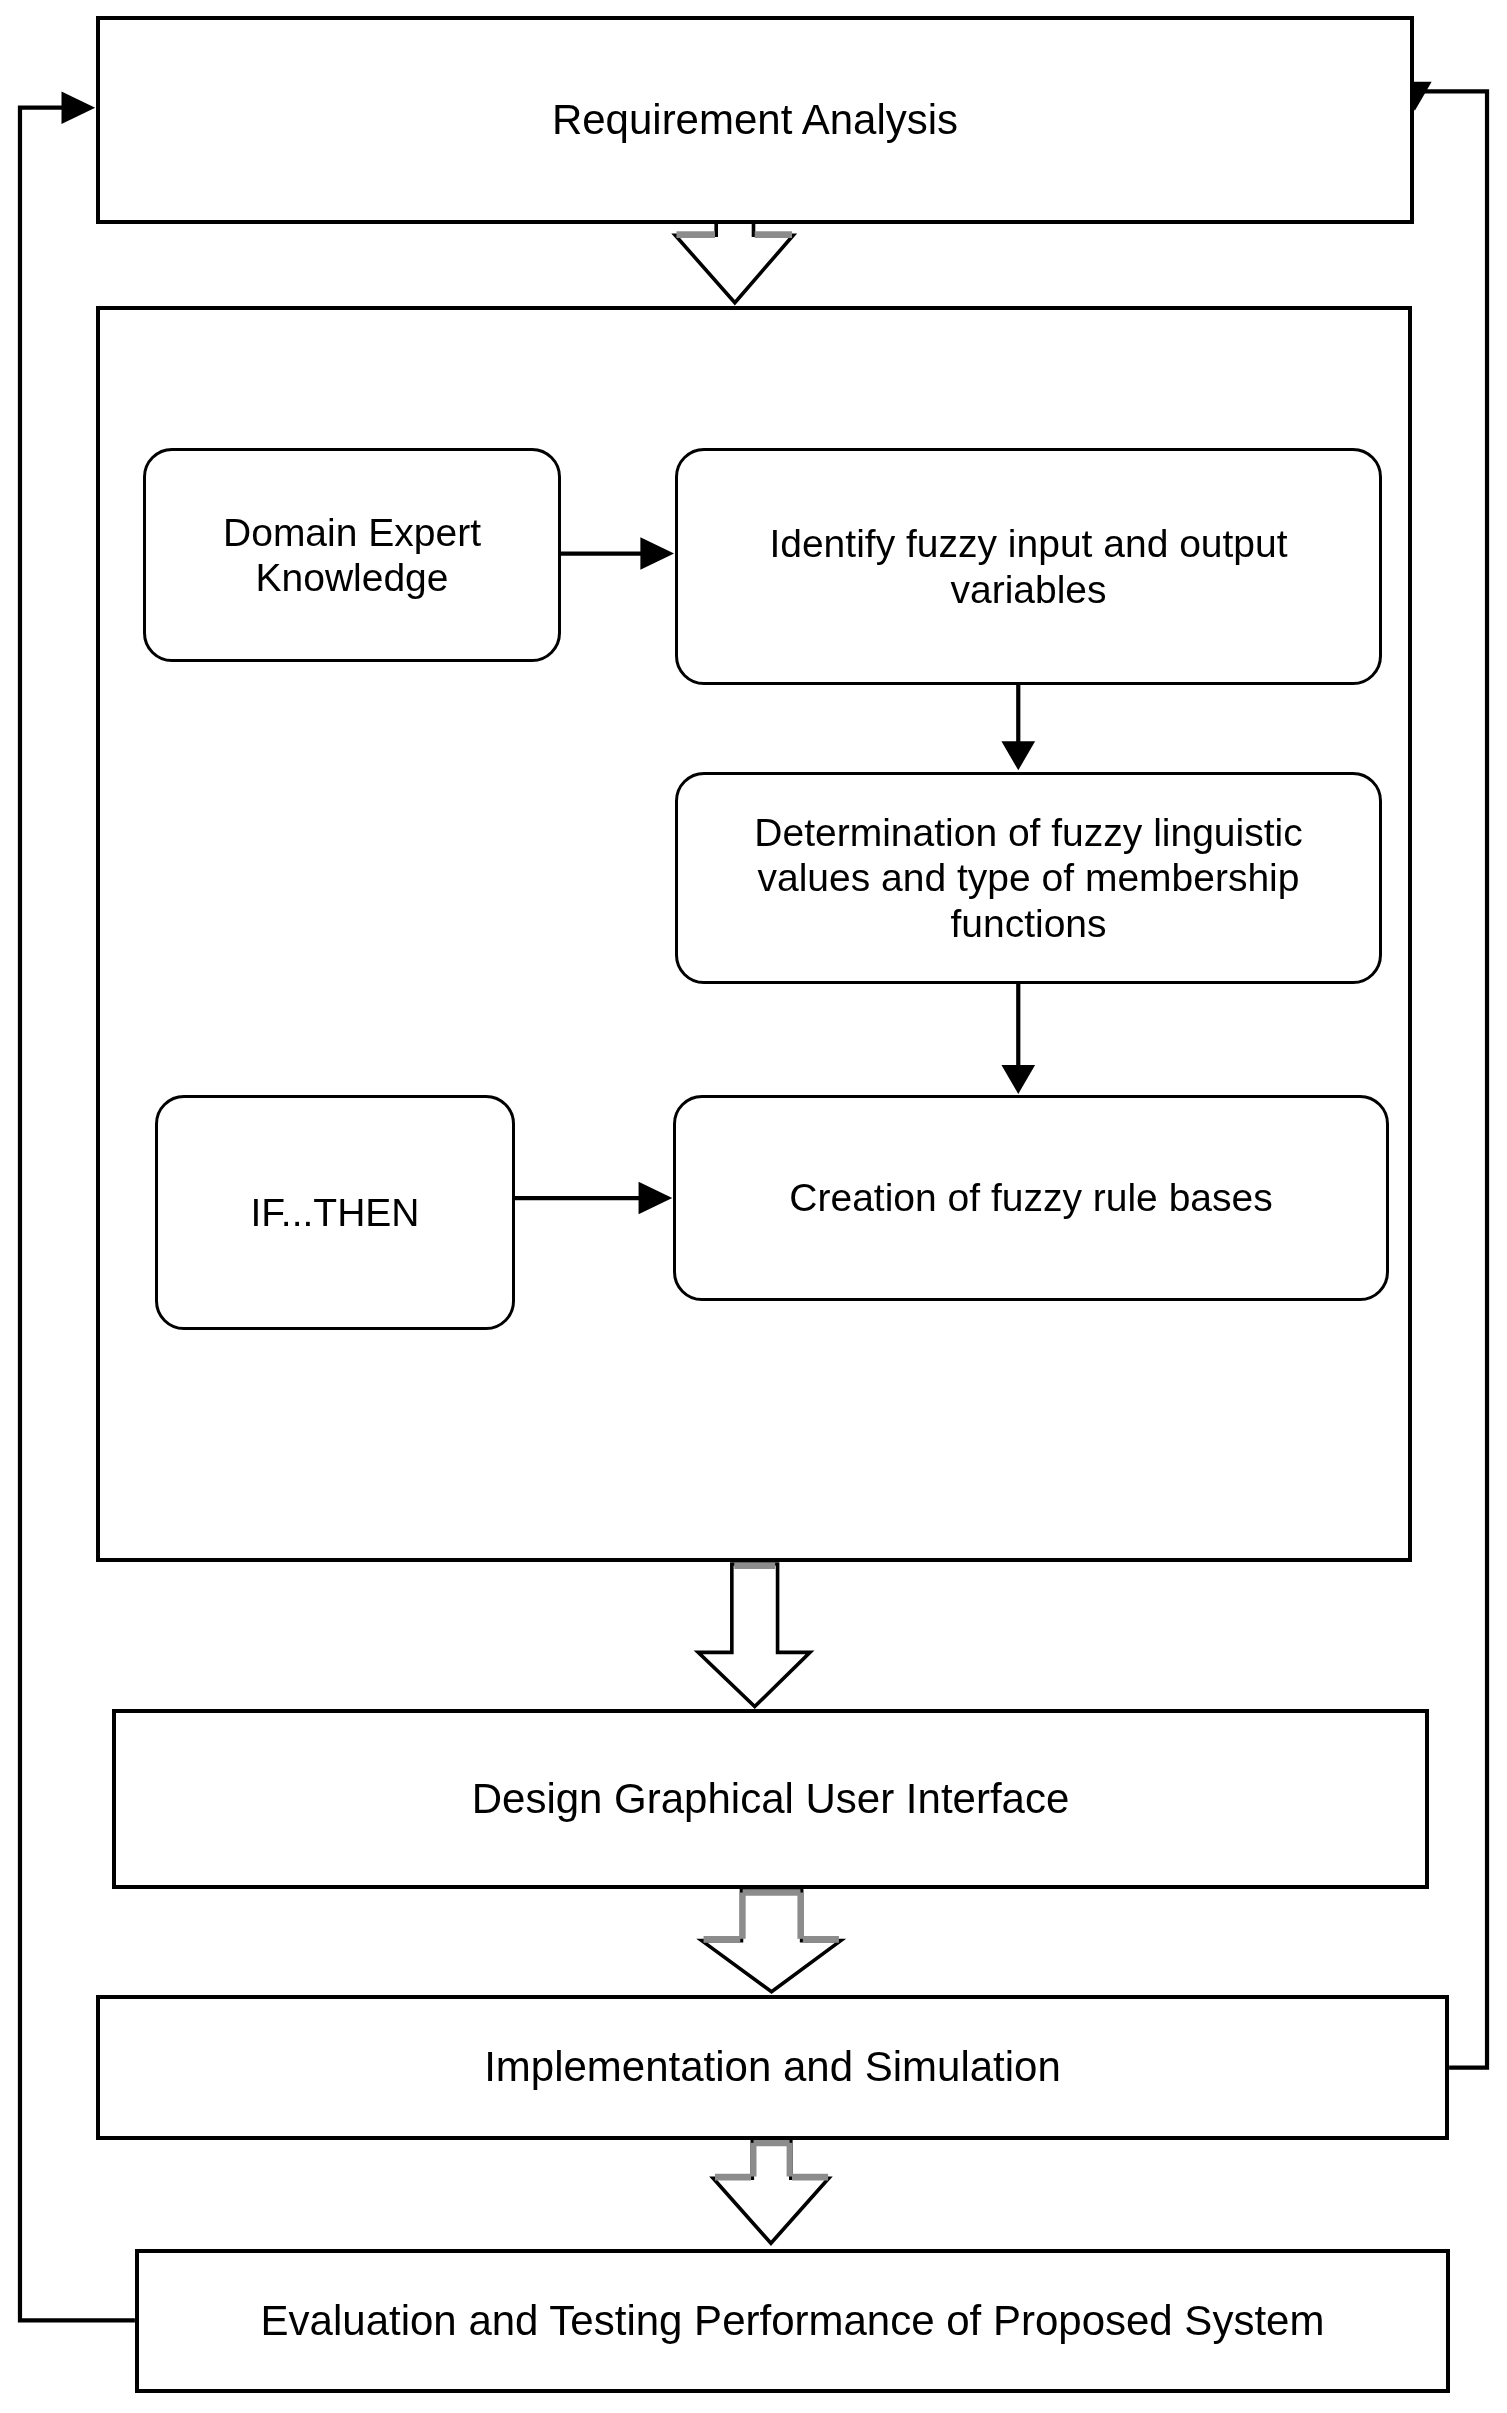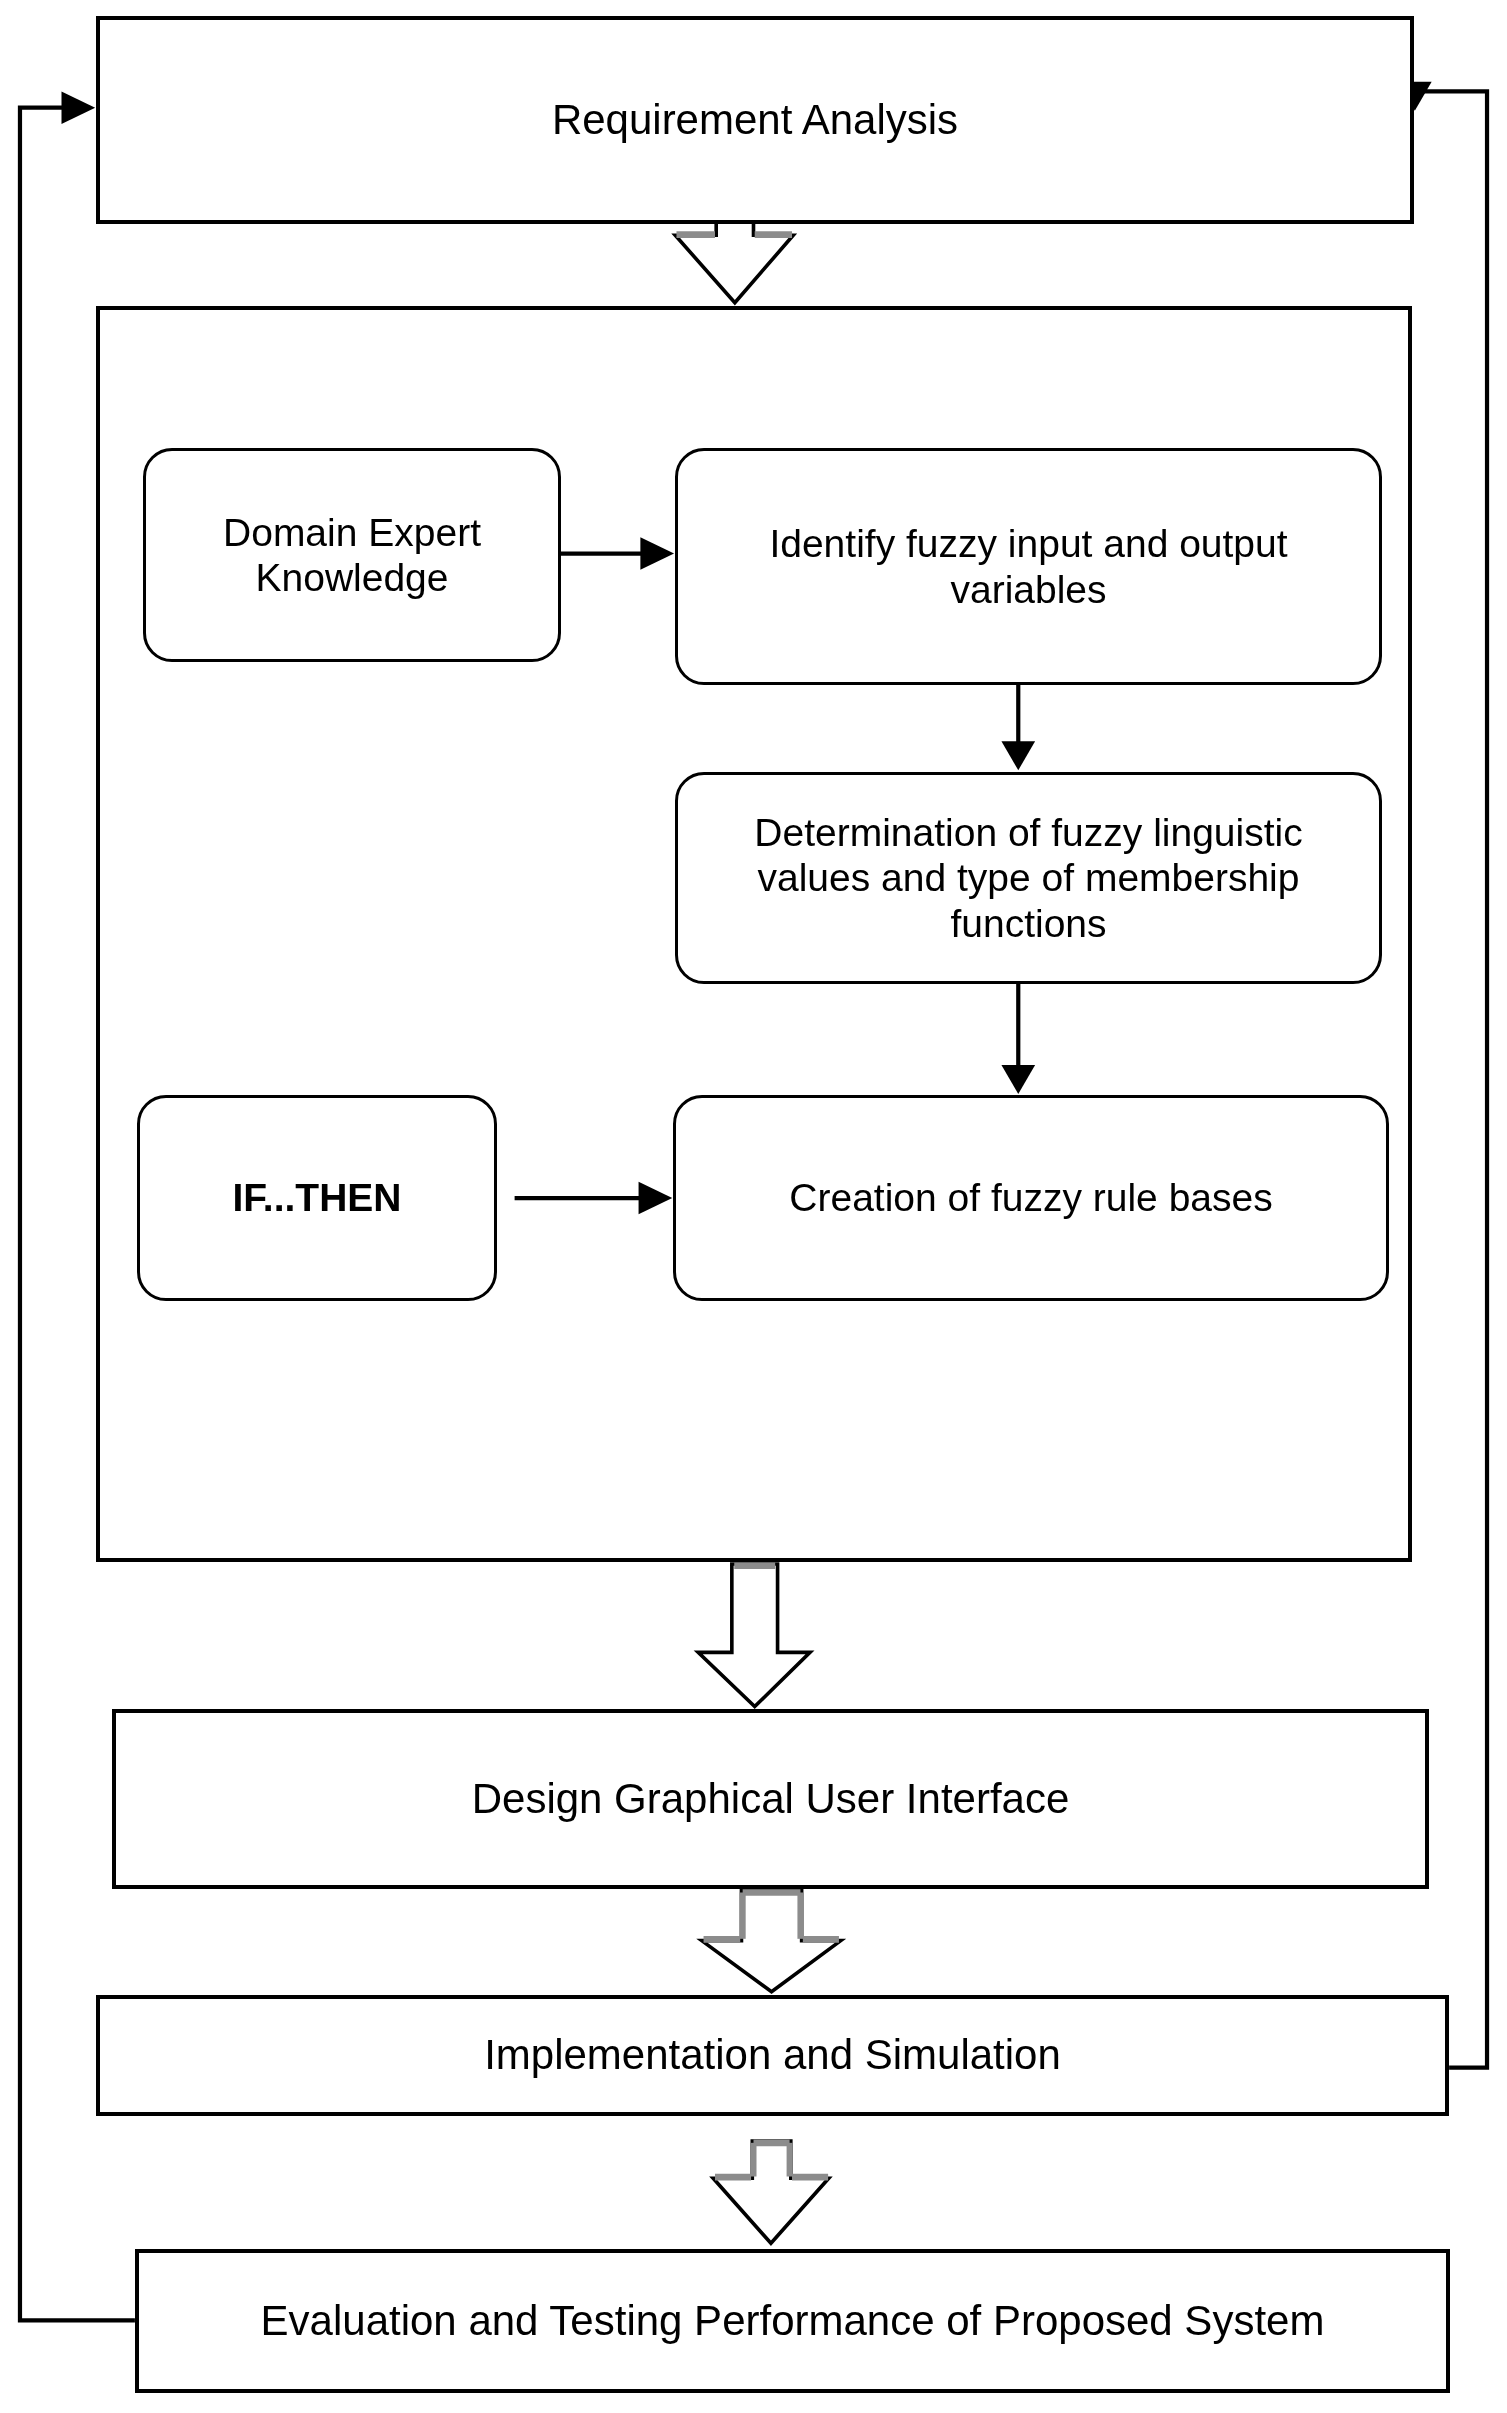--- a/index.html
+++ b/index.html
@@ -37,24 +37,24 @@
   }
   .rect-label { font-size: 42px; }
   .round-label { font-size: 39px; }
 
   
   #node-requirement    { left: 96px;  top: 16.3px;   width: 1318px; height: 208px; }
   #node-container      { left: 96px;  top: 306px;  width: 1316px; height: 1256px; }
   #node-domain-expert  { left: 135px;  top: 448px;  width: 418px;  height: 214px; margin-left: 8px; }
   #node-identify       { left: 675px; top: 448px;  width: 707px; height: 237px; }
   #node-determination  { left: 675px; top: 772px; width: 707px; height: 212px; }
-  #node-if-then        { left: 137px;  top: 1095px; width: 360px;  height: 206px; font-weight: bold; }
+  #node-if-then        { left: 155px;  top: 1095px; width: 360px;  height: 235px; }
   #node-creation       { left: 673px; top: 1095px; width: 716px; height: 206px; }
   #node-design-gui     { left: 96px;  top: 1709px; width: 1317px; height: 180px; margin-left: 16px; }
-  #node-implementation { left: 96px;  top: 1995px; width: 1353px; height: 121px; }
+  #node-implementation { left: 96px;  top: 1995px; width: 1353px; height: 145px; }
   #node-evaluation     { left: 135px;  top: 2249px; width: 1315px; height: 144px; }
 </style>
 </head>
 <body>
 
 <div id="diagram">
 
   <svg id="connector-layer" width="1507" height="2413" viewBox="0 0 2504 4010" xmlns="http://www.w3.org/2000/svg">
 
     <polyline points="224,3856 33,3856 33,179 110,179" fill="none" stroke="#000000" stroke-width="7"></polyline>

